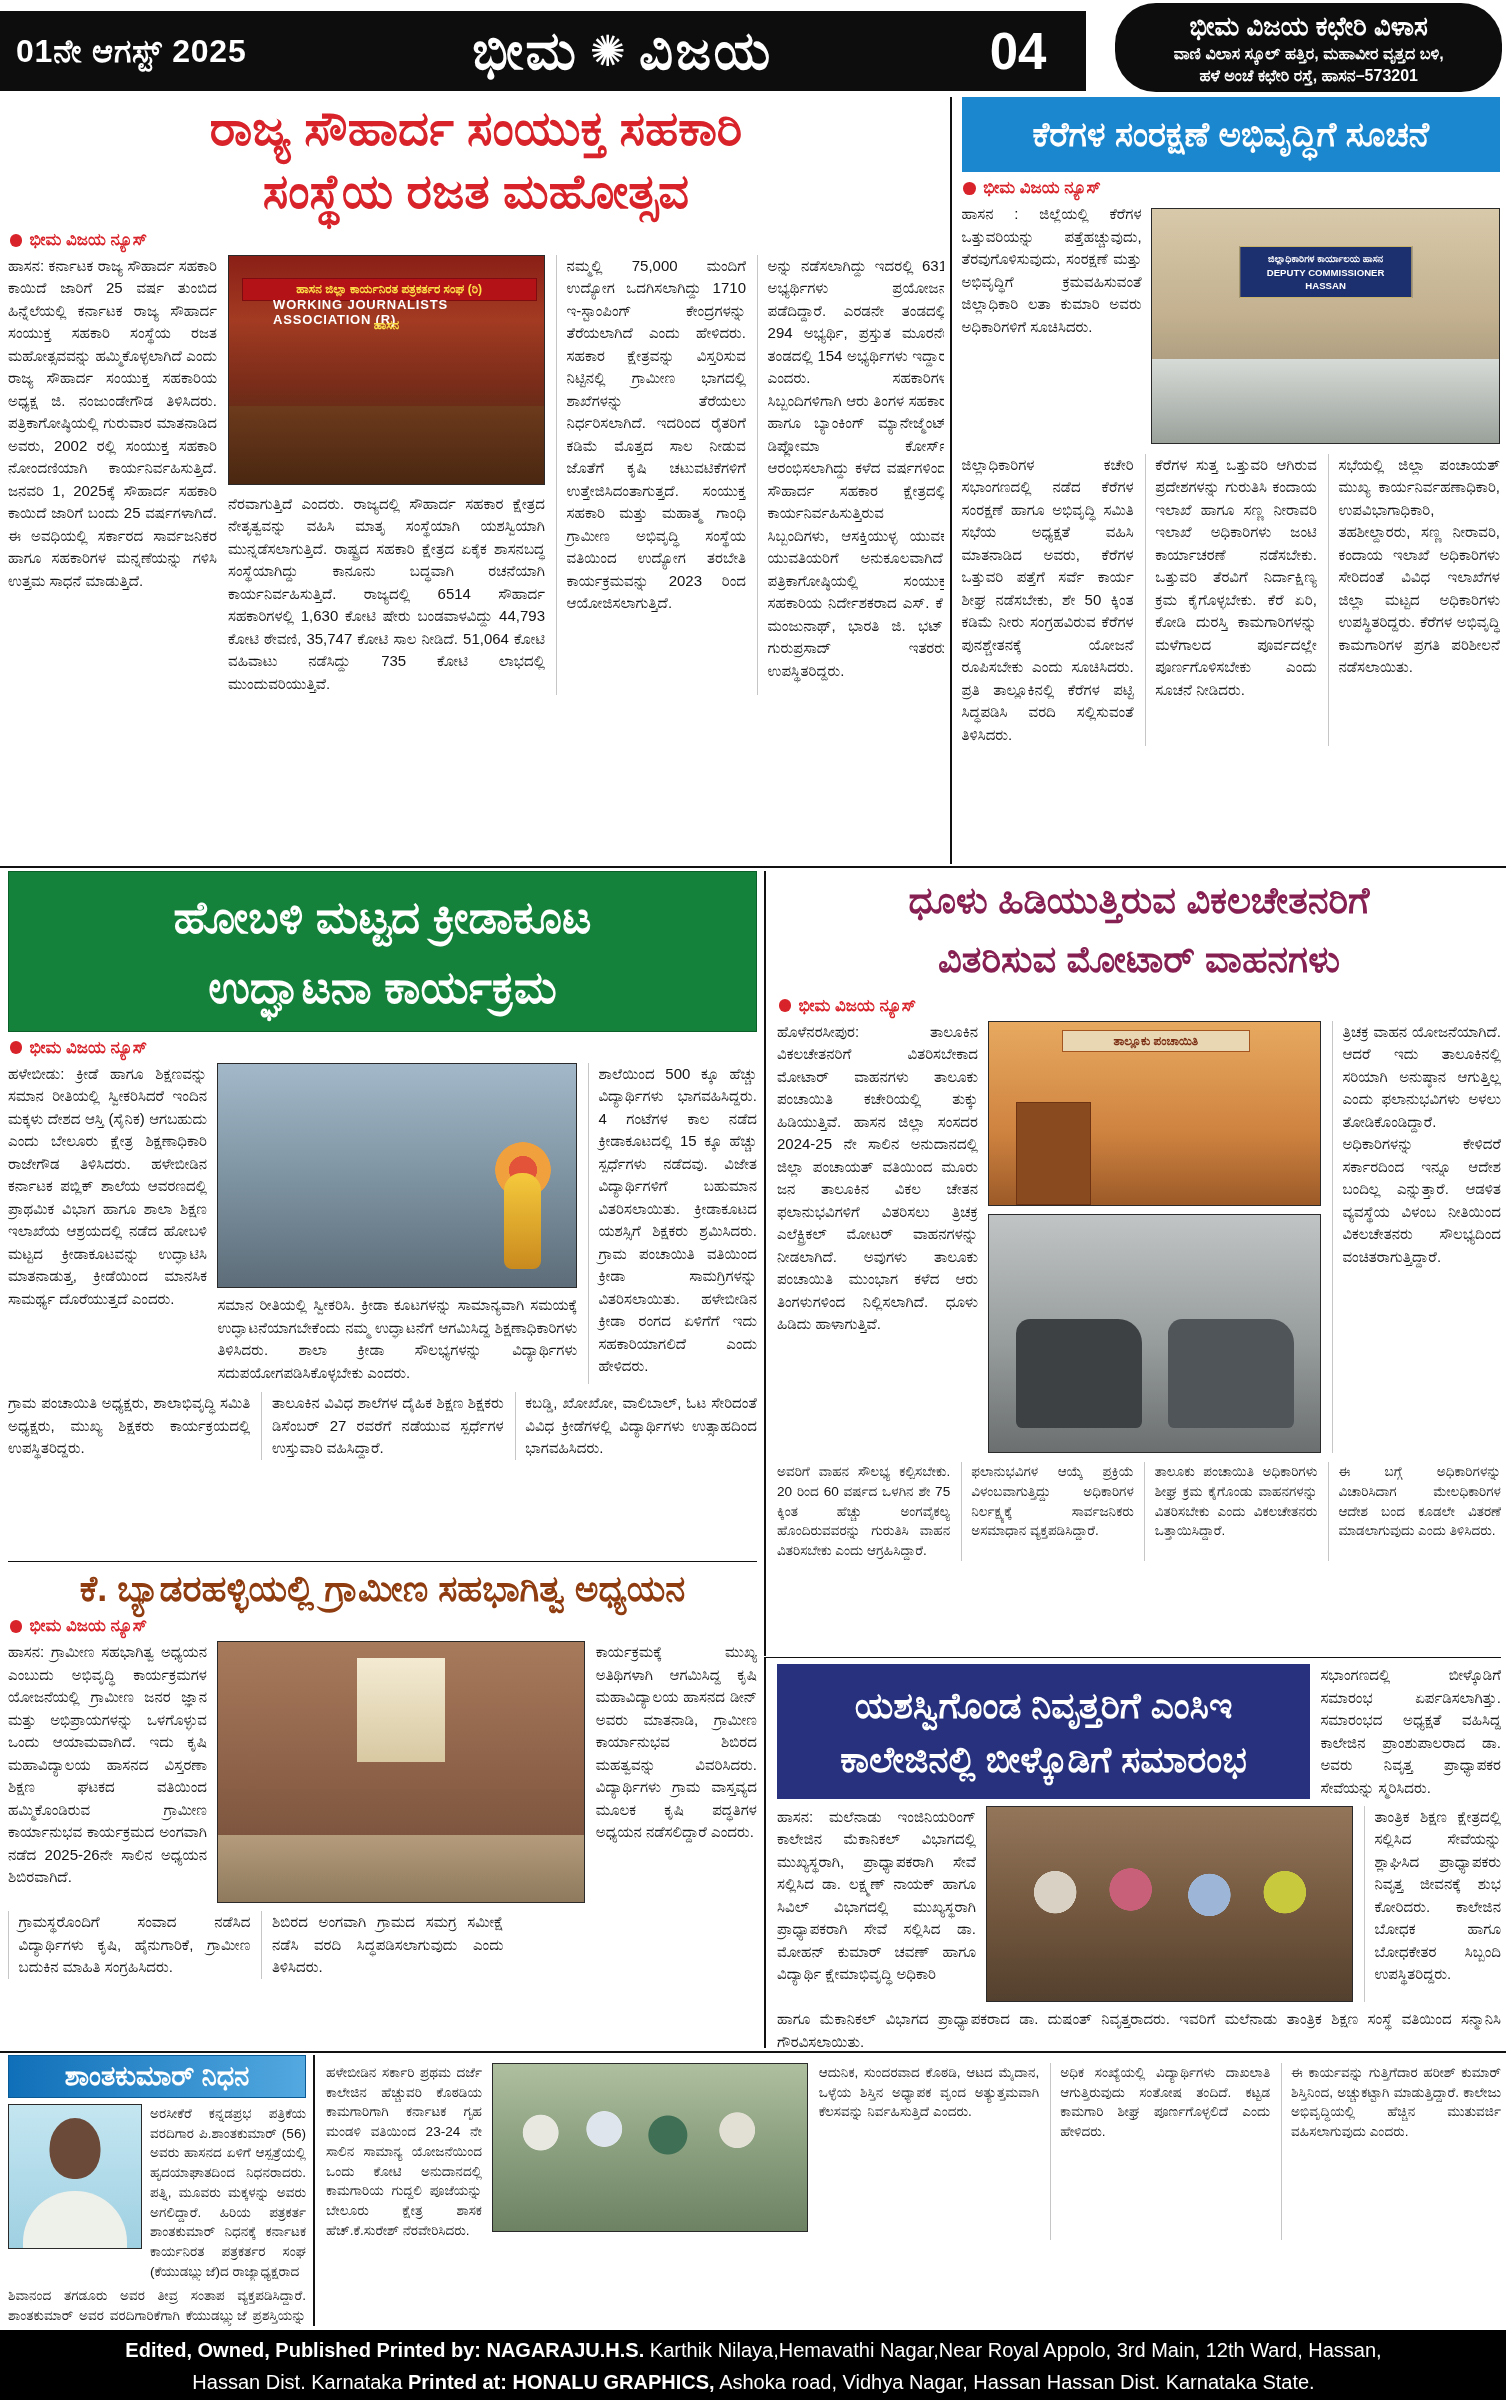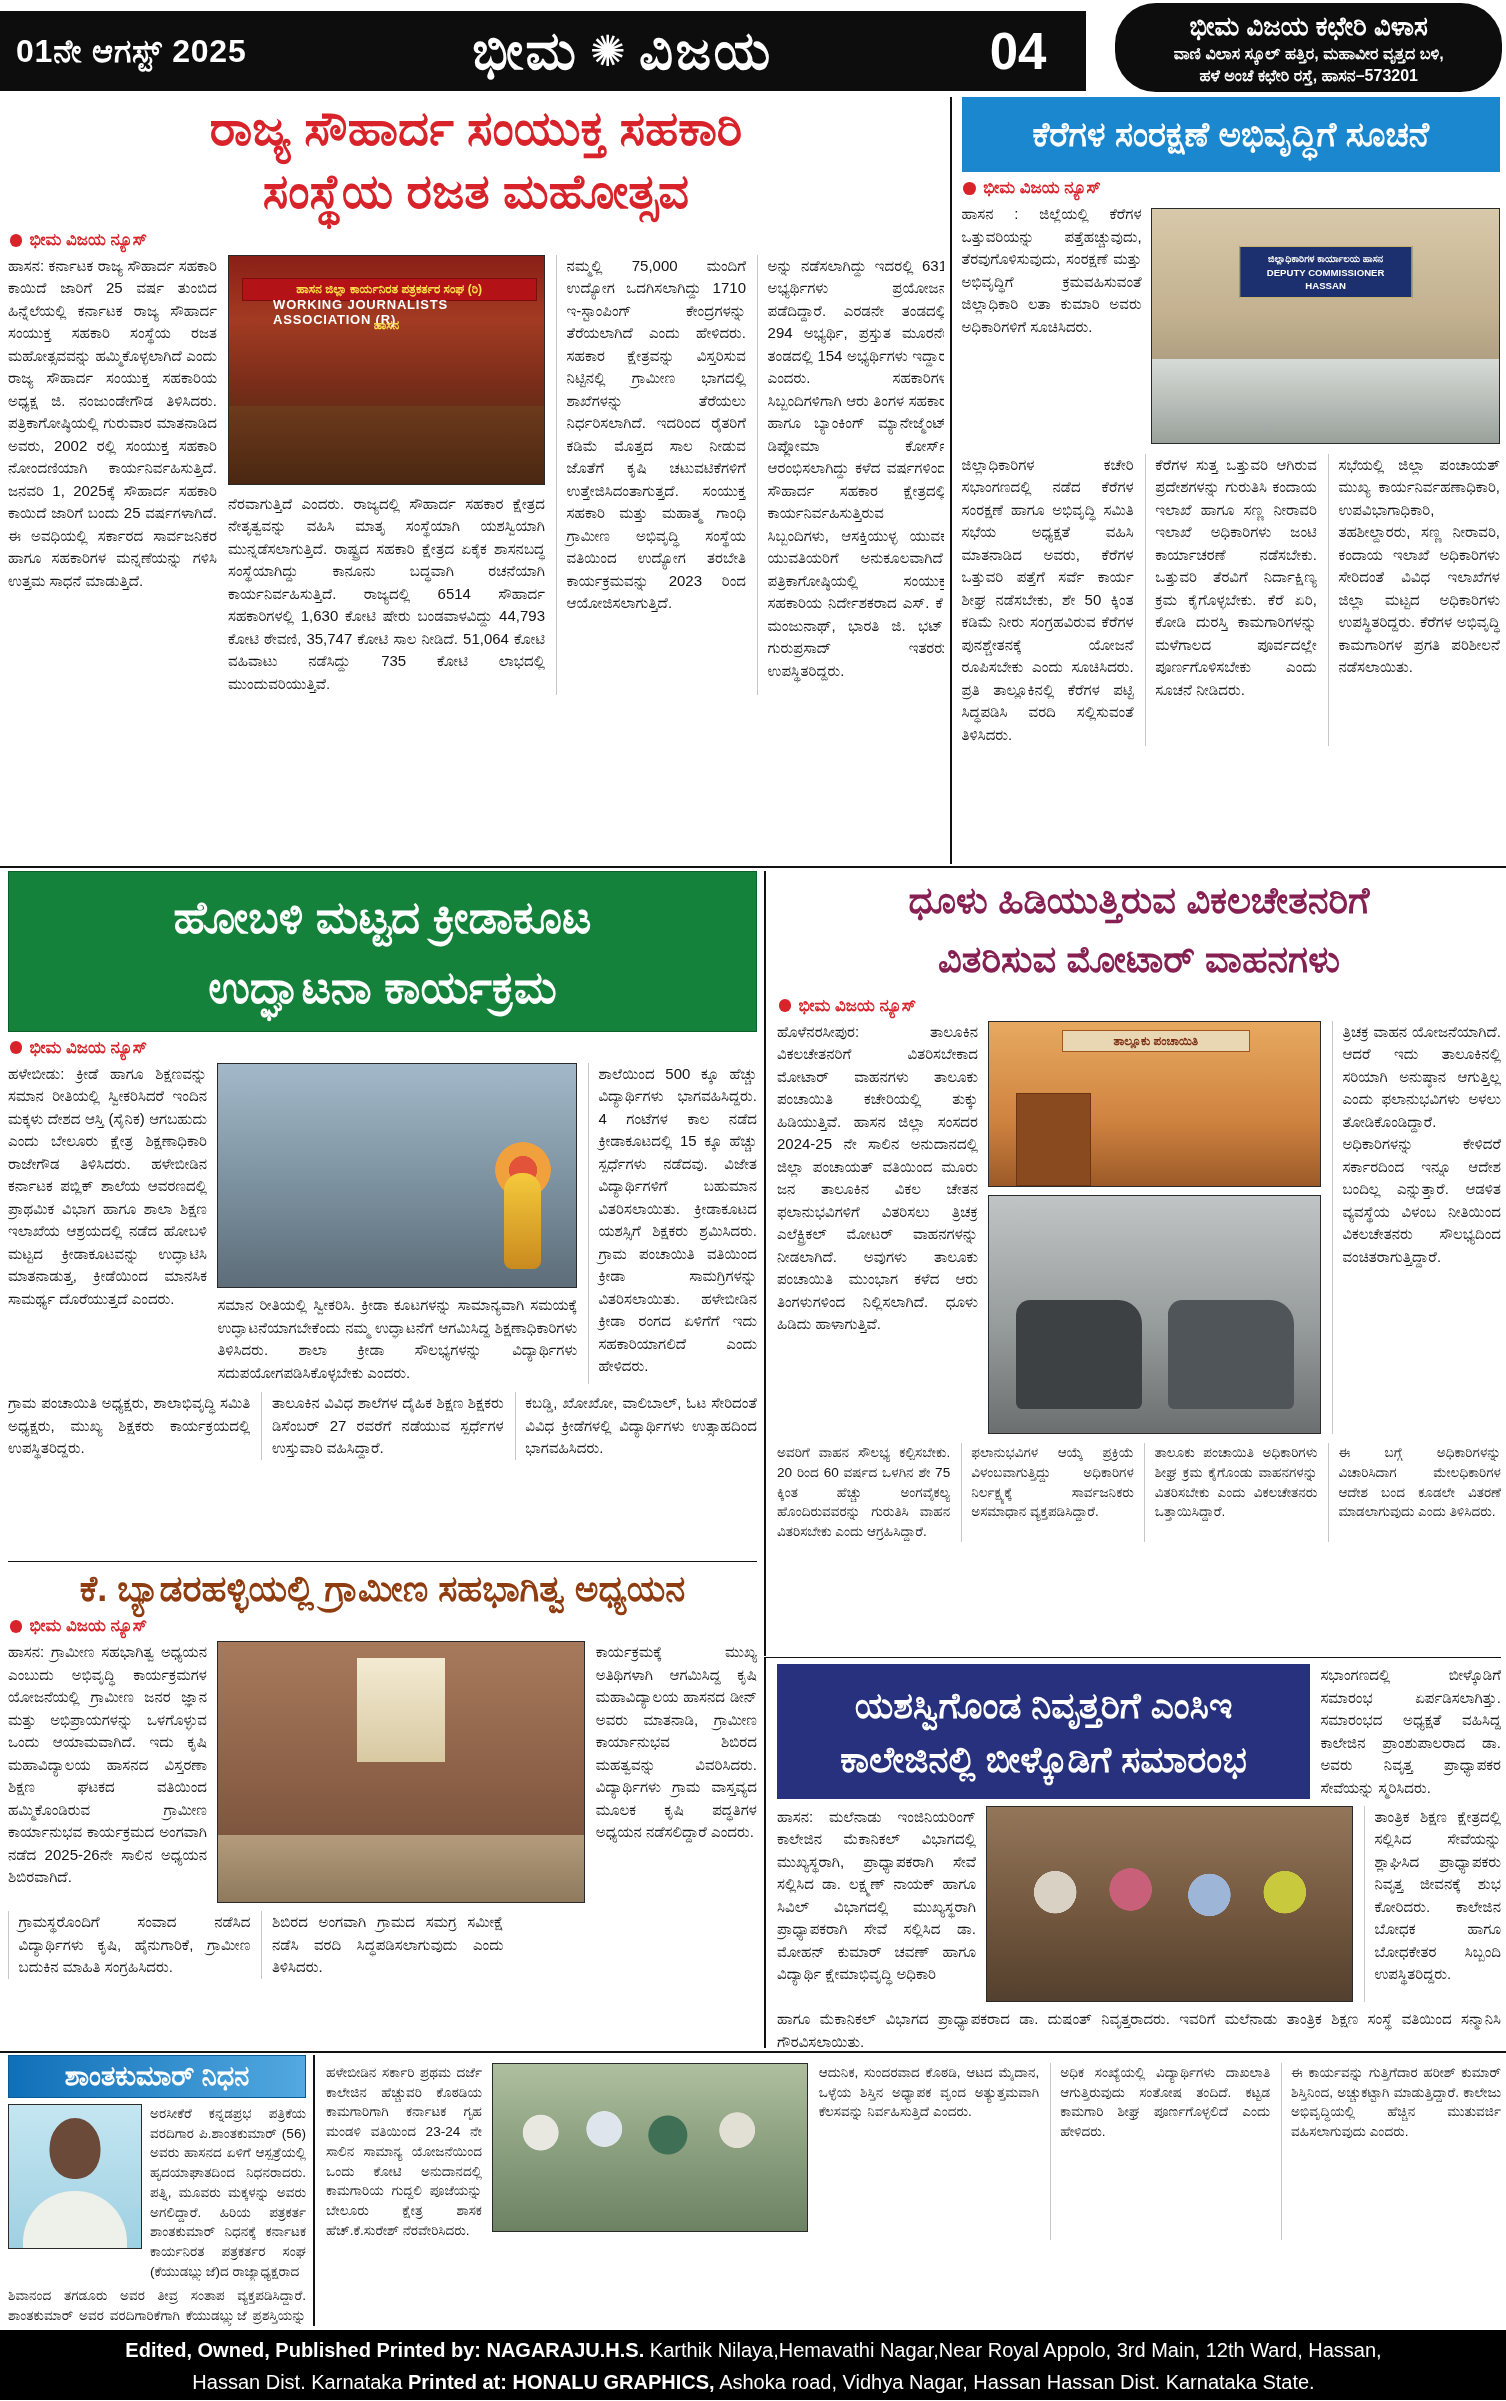--- a/index.html
+++ b/index.html
@@ -82,21 +82,21 @@
   .ph-c2{background:linear-gradient(180deg,#a87a5c 0%,#8a5f46 55%,#6e4a36 100%);}
   .ph-c2 .door{position:absolute;top:6%;left:38%;width:24%;height:40%;background:linear-gradient(180deg,#f3ead2,#d8c9a2);}
   .ph-c2 .floor{position:absolute;bottom:0;left:0;width:100%;height:26%;background:linear-gradient(180deg,#b49b7c,#8f7a5d);}
   .c2-bottom{display:grid;grid-template-columns:1fr 1fr 1fr;column-gap:11px;margin-top:8px;}
   
   .art-d{position:absolute;left:764px;top:871px;width:737px;height:785px;border-left:2.4px solid #111;
          padding-left:11px;}
   .d-head{color:#862052;font-size:37px;font-weight:bold;text-align:center;line-height:1.6;}
   .d-body{display:grid;grid-template-columns:201px 333px 1fr;column-gap:10.4px;margin-top:3.2px;}
   .d-col1{grid-column:1;grid-row:1/3;}
-  .d-photo1{grid-column:2;grid-row:1;height:166px;}
+  .d-photo1{grid-column:2;grid-row:1;height:185px;}
   .d-photo2{grid-column:2;grid-row:2;height:239px;margin-top:8px;}
   .d-col3{grid-column:3;grid-row:1/3;}
   .ph-d1{background:linear-gradient(180deg,#e7a95f 0%,#cf8340 60%,#9c5a28 100%);}
   .ph-d1 .board{position:absolute;top:8px;left:22%;width:56%;background:#e8d7b2;color:#7a2c12;
                 font-size:12px;font-weight:bold;text-align:center;padding:3.2px 0;border:1.6px solid #a4541f;}
   .ph-d1 .gate{position:absolute;bottom:0;left:8%;width:22%;height:55%;background:#8a4a20;border:1.6px solid #6d3312;}
   .ph-d2{background:linear-gradient(180deg,#c0c4c4 0%,#969b9b 55%,#6b6f6f 100%);}
   .ph-d2 .sc1,.ph-d2 .sc2{position:absolute;bottom:10%;width:38%;height:46%;border-radius:14.4px 24px 6.4px 6.4px;
          background:#3d4144;}
   .ph-d2 .sc1{left:8%;} .ph-d2 .sc2{right:8%;background:#50555a;}

